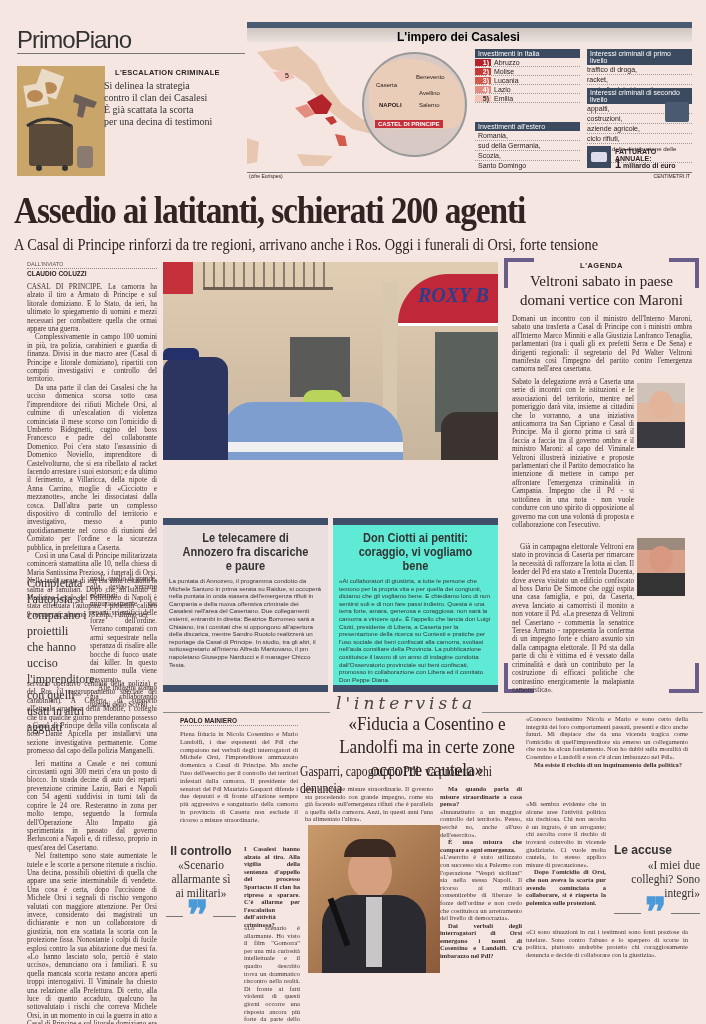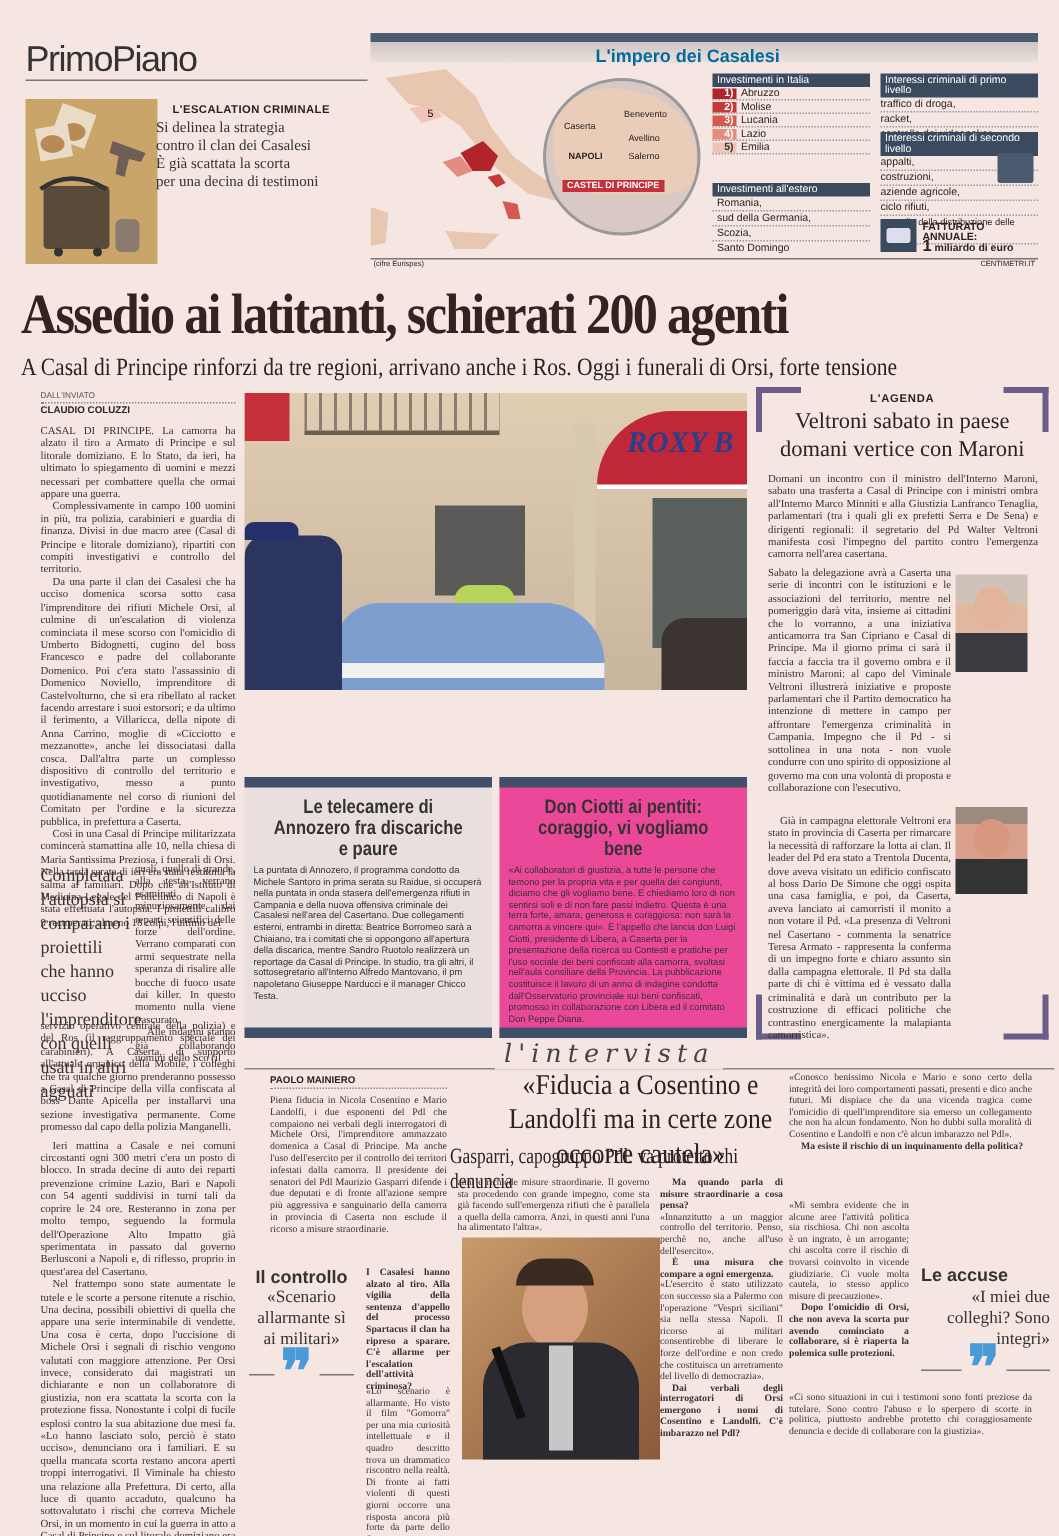--- a/index.html
+++ b/index.html
@@ -41,21 +41,21 @@
 <div class="abs" style="left:104px;top:80px;width:135px;font-family:'Liberation Serif',serif;font-size:10px;line-height:12px;color:#333">
   <div>Si delinea la strategia</div>
   <div>contro il clan dei Casalesi</div>
   <div>È già scattata la scorta</div>
   <div>per una decina di testimoni</div>
 </div>
 
 <div class="abs" style="left:247px;top:22px;width:445px;height:158px">
   <div style="position:absolute;left:0;top:0;width:445px;height:6px;background:#4a5a70"></div>
   <div style="position:absolute;left:0;top:6px;width:445px;height:14px;background:linear-gradient(#cfc5c0,#ece2dd)"></div>
-  <div class="cond" style="position:absolute;left:150px;top:8px;font-size:12px;font-weight:bold;color:#0369a1">L'impero dei Casalesi</div>
+  <div class="cond" style="position:absolute;left:150px;top:8px;font-size:12px;font-weight:bold;color:#000000">L'impero dei Casalesi</div>
 
   <svg style="position:absolute;left:0;top:20px" width="200" height="130" viewBox="0 0 200 130">
     <path d="M10 10 l40 -6 l20 18 l10 20 l15 20 l20 15 l25 10 l10 15 l-10 5 l-15 -15 l-20 -5 l-25 -20 l-20 -25 l-15 -10 l-20 -5z" fill="#e8c7b0"></path>
     <path d="M60 60 l15 -8 l10 10 l-5 10 l-12 0z" fill="#b3242a"></path>
     <path d="M48 66 l12 -4 l8 10 l-10 4z" fill="#e38c80"></path>
     <path d="M78 76 l8 -2 l4 6 l-6 3z" fill="#c43a36"></path>
     <path d="M88 92 l10 2 l2 10 l-8 0z" fill="#d45a4e"></path>
     <path d="M26 30 l16 -2 l6 8 l-14 4z" fill="#f2c4b8"></path>
     <path d="M0 96 l12 4 l-2 20 l-10 2z" fill="#e8c7b0"></path>
     <path d="M50 112 l36 2 l-10 10 l-20 0z" fill="#e8c7b0"></path>
@@ -168,21 +168,21 @@
   <div style="position:absolute;left:278px;top:150px;width:57px;height:80px;background:#3a3330;border-radius:16px 0 0 10px"></div>
 </div>
 
 <div class="abs" style="left:163px;top:518px;width:165px;height:174px;background:#e9dfdf">
   <div class="box-bar"></div>
   <div class="cond" style="padding:6px 4px 2px;text-align:center;font-size:13px;font-weight:bold;line-height:14px;color:#333;transform:scaleX(0.85)">Le telecamere di Annozero fra discariche e paure</div>
   <div class="cond" style="padding:2px 6px;font-size:6.2px;line-height:7.6px;color:#333">La puntata di Annozero, il programma condotto da Michele Santoro in prima serata su Raidue, si occuperà nella puntata in onda stasera dell'emergenza rifiuti in Campania e della nuova offensiva criminale dei Casalesi nell'area del Casertano. Due collegamenti esterni, entrambi in diretta: Beatrice Borromeo sarà a Chiaiano, tra i comitati che si oppongono all'apertura della discarica, mentre Sandro Ruotolo realizzerà un reportage da Casal di Principe. In studio, tra gli altri, il sottosegretario all'Interno Alfredo Mantovano, il pm napoletano Giuseppe Narducci e il manager Chicco Testa.</div>
   <div class="box-bar" style="position:absolute;bottom:0;left:0;width:165px"></div>
 </div>
 
-<div class="abs" style="left:333px;top:518px;width:165px;height:174px;background:#ec4899">
+<div class="abs" style="left:333px;top:518px;width:165px;height:174px;background:#5eead4">
   <div class="box-bar"></div>
   <div class="cond" style="padding:6px 4px 2px;text-align:center;font-size:13px;font-weight:bold;line-height:14px;color:#333;transform:scaleX(0.85)">Don Ciotti ai pentiti: coraggio, vi vogliamo bene</div>
   <div class="cond" style="padding:2px 6px;font-size:6.2px;line-height:7.6px;color:#333">«Ai collaboratori di giustizia, a tutte le persone che temono per la propria vita e per quella dei congiunti, diciamo che gli vogliamo bene. E chiediamo loro di non sentirsi soli e di non fare passi indietro. Questa è una terra forte, amara, generosa e coraggiosa: non sarà la camorra a vincere qui». È l'appello che lancia don Luigi Ciotti, presidente di Libera, a Caserta per la presentazione della ricerca su Contesti e pratiche per l'uso sociale dei beni confiscati alla camorra, svoltasi nell'aula consiliare della Provincia. La pubblicazione costituisce il lavoro di un anno di indagine condotta dall'Osservatorio provinciale sui beni confiscati, promosso in collaborazione con Libera ed il comitato Don Peppe Diana.</div>
   <div class="box-bar" style="position:absolute;bottom:0;left:0;width:165px"></div>
 </div>
 
 <div class="abs" style="left:504px;top:258px;width:195px;height:435px">
   <div style="position:absolute;left:0;top:0;width:30px;height:4px;background:#6a5d8a"></div>
   <div style="position:absolute;left:0;top:0;width:4px;height:30px;background:#6a5d8a"></div>
   <div style="position:absolute;right:0;top:0;width:30px;height:4px;background:#6a5d8a"></div>

